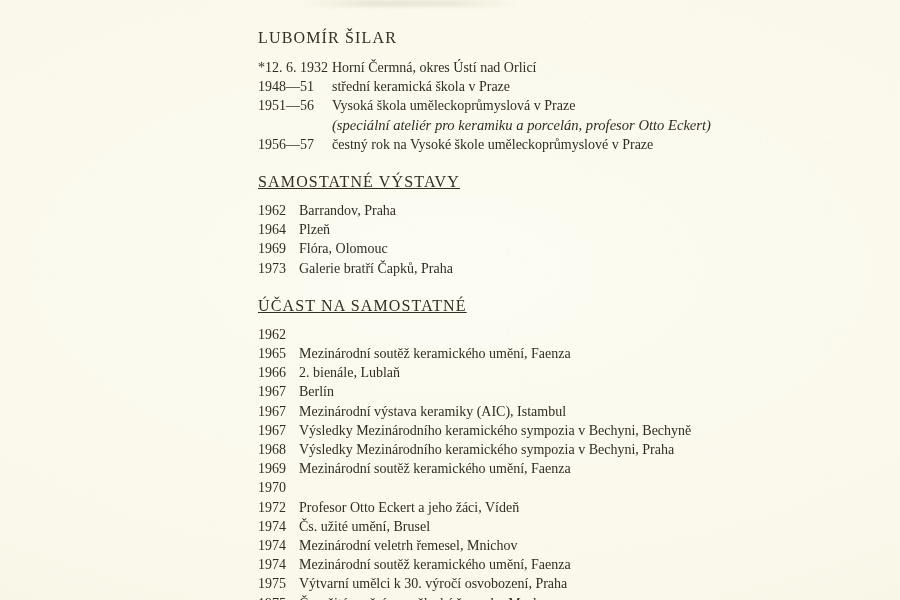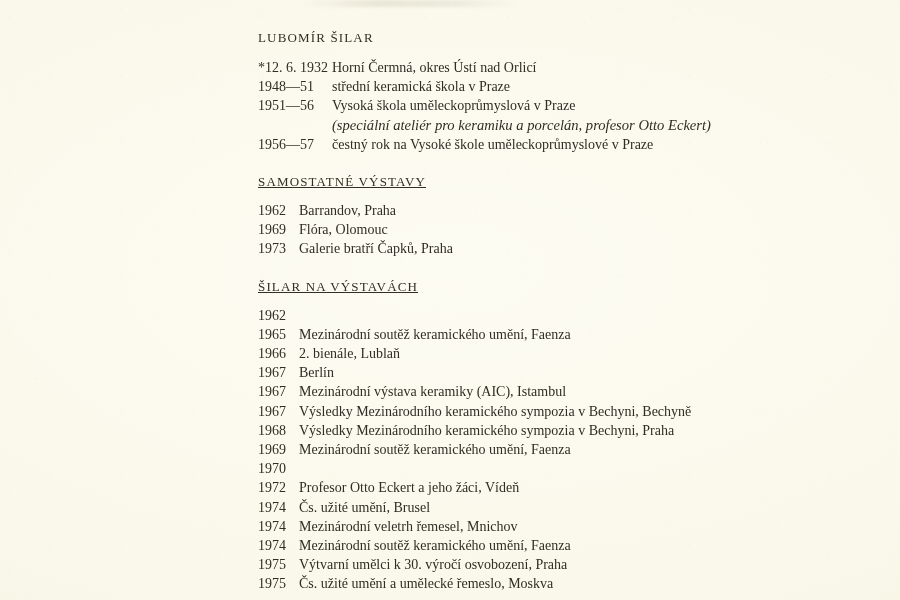--- a/index.html
+++ b/index.html
@@ -54,21 +54,21 @@
 
   
   #column {
     position: absolute;
     left: 258px;
     top: 28px;
     width: 620px;
   }
 
   .heading {
-    font-size: 13px;
+    font-size: 16px;
     letter-spacing: 1.15px;
     line-height: 20px;
     color: #332f25;
     white-space: nowrap;
   }
 
   .name-heading {
     margin-bottom: 10px;
   }
   .section-heading {
@@ -144,30 +144,34 @@
     </div>
 
     <div class="heading section-heading">SAMOSTATNÉ VÝSTAVY</div>
 
     <div class="list">
       <div class="entry exh">
         <span class="year">1962</span>
         <span class="text">Barrandov, Praha</span>
       </div>
       <div class="entry exh">
+        <span class="year">1964</span>
+        <span class="text">Plzeň</span>
+      </div>
+      <div class="entry exh">
         <span class="year">1969</span>
         <span class="text">Flóra, Olomouc</span>
       </div>
       <div class="entry exh">
         <span class="year">1973</span>
         <span class="text">Galerie bratří Čapků, Praha</span>
       </div>
     </div>
 
-    <div class="heading section-heading">ŠILAR NA VÝSTAVÁCH</div>
+    <div class="heading section-heading">ÚČAST NA SAMOSTATNÉ</div>
 
     <div class="list">
       <div class="entry exh">
         <span class="year">1962</span>
       </div>
       <div class="entry exh">
         <span class="year">1965</span>
         <span class="text">Mezinárodní soutěž keramického umění, Faenza</span>
       </div>
       <div class="entry exh">

